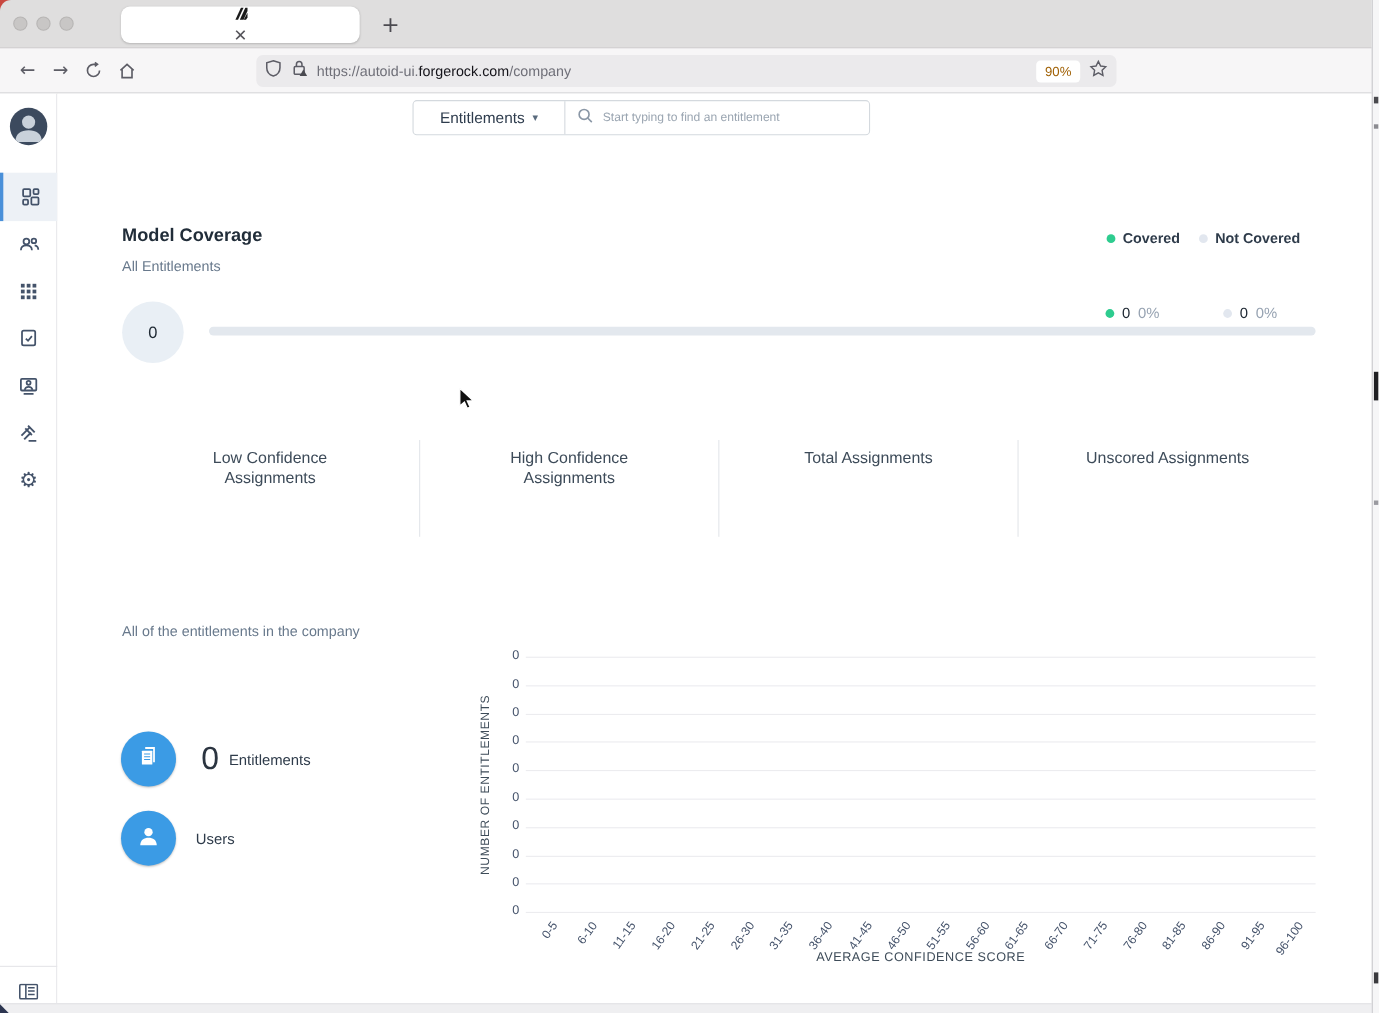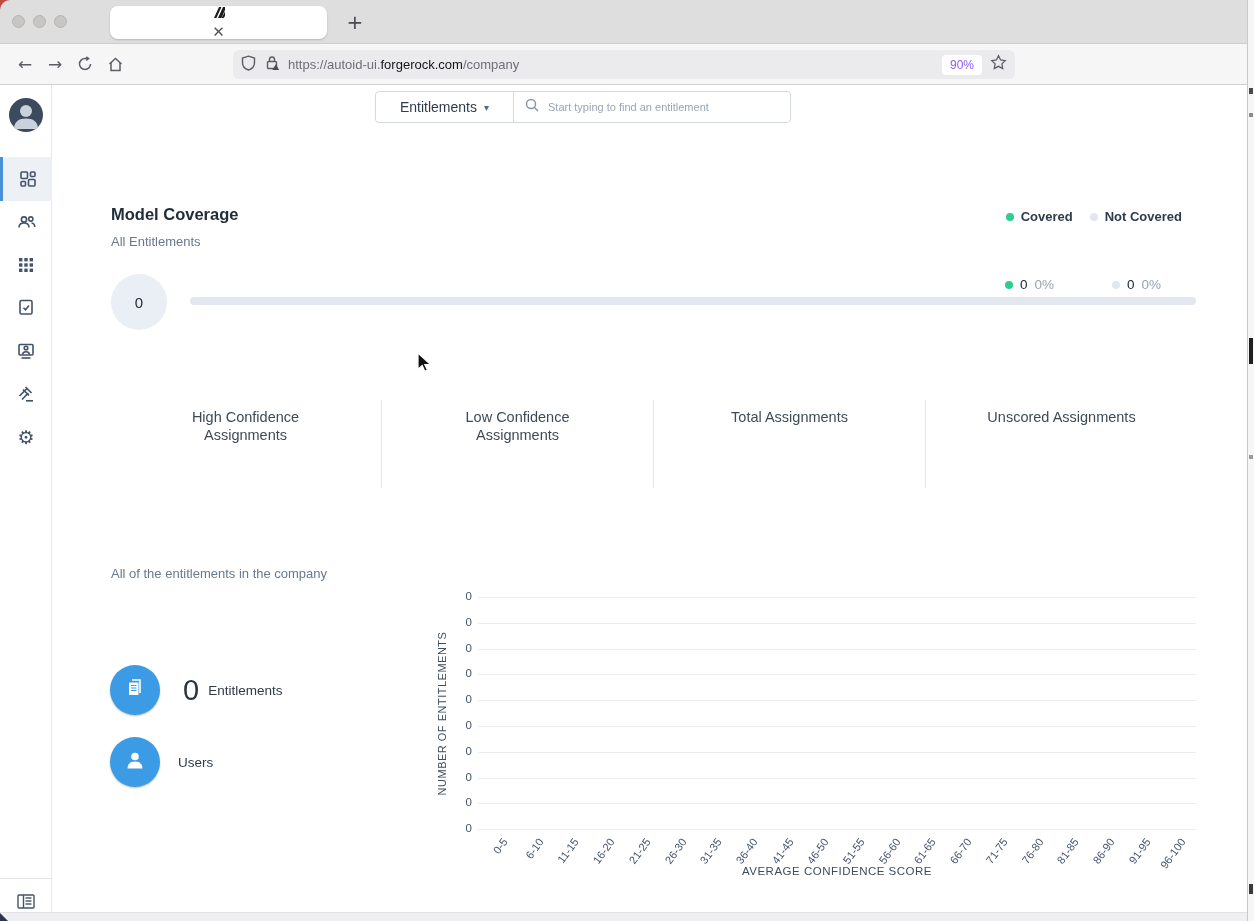--- a/index.html
+++ b/index.html
@@ -24,21 +24,21 @@
     align-items:center; justify-content:center; font-size:20px; color:#4b4a50; font-family:"DejaVu Sans",sans-serif; }
   .toolbar { position:absolute; left:0; top:44px; width:100%; height:41px; background:#f7f6f7;
     border-bottom:1px solid #d0cfd2; display:flex; align-items:center; }
   .navbtn { width:30px; height:30px; display:flex; align-items:center; justify-content:center;
     color:#5d5d66; font-size:17px; font-family:"DejaVu Sans",sans-serif; }
   .navbtn.b1{margin-left:10px;}
   .urlbar { position:absolute; left:233px; top:6px; width:782px; height:29px; background:#ebeaec;
     border-radius:6px; display:flex; align-items:center; padding:0 8px; }
   .url-text { font-size:13px; margin-left:8px; flex:1; white-space:nowrap; overflow:hidden; }
   .url-dim { color:#6f6f78; } .url-dark { color:#15141a; }
-  .zoom-badge { background:#fff; border-radius:4px; font-size:12px; color:#8b5cf6; padding:3px 8px; margin-right:8px; }
+  .zoom-badge { background:#fff; border-radius:4px; font-size:12px; color:#a16207; padding:3px 8px; margin-right:8px; }
   .right-icons { position:absolute; left:1100px; top:44px; height:41px; display:flex; align-items:center; gap:8px; }
   .ric { width:28px; height:28px; display:flex; align-items:center; justify-content:center; color:#5d5d66; }
   
   .sidebar { position:absolute; left:0; top:85px; width:52px; height:827px; background:#fff;
     border-right:1px solid #e8e8eb; z-index:3; }
   .avatar { position:absolute; left:9px; top:13px; width:34px; height:34px; border-radius:50%;
     background:#3c4a5e; display:flex; align-items:center; justify-content:center; overflow:hidden; }
   .snav { position:absolute; left:0; width:52px; height:44px; display:flex; align-items:center; justify-content:center; }
   .snav.active { background:#edf1f6; border-left:3px solid #4a90d9; }
   .snav svg { display:block; }
@@ -313,24 +313,24 @@
     <span class="cnum">0</span>
     <span class="cpct">0%</span>
   </div>
   <div class="countrow cr2">
     <span class="dot gray"></span>
     <span class="cnum">0</span>
     <span class="cpct">0%</span>
   </div>
   <div class="stats">
       <div class="scell">
+        <div class="slabel">Low Confidence Assignments</div>
+      </div>
+      <div class="scell">
         <div class="slabel">High Confidence Assignments</div>
-      </div>
-      <div class="scell">
-        <div class="slabel">Low Confidence Assignments</div>
       </div>
       <div class="scell">
         <div class="slabel">Total Assignments</div>
       </div>
       <div class="scell">
         <div class="slabel">Unscored Assignments</div>
       </div>
     </div>
 
   <div class="cs-sub">All of the entitlements in the company</div>

